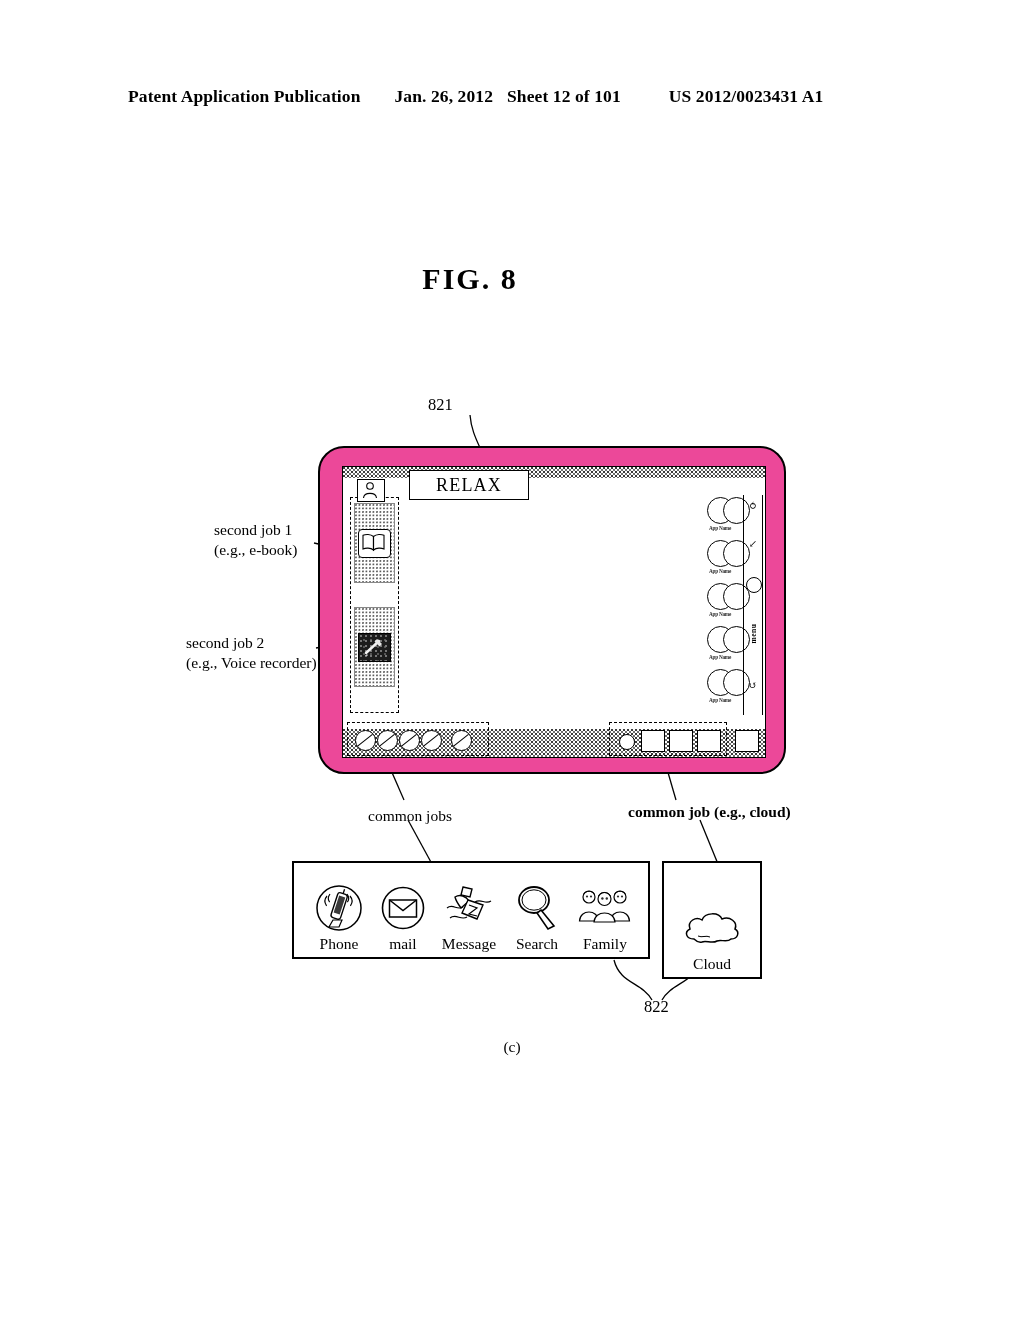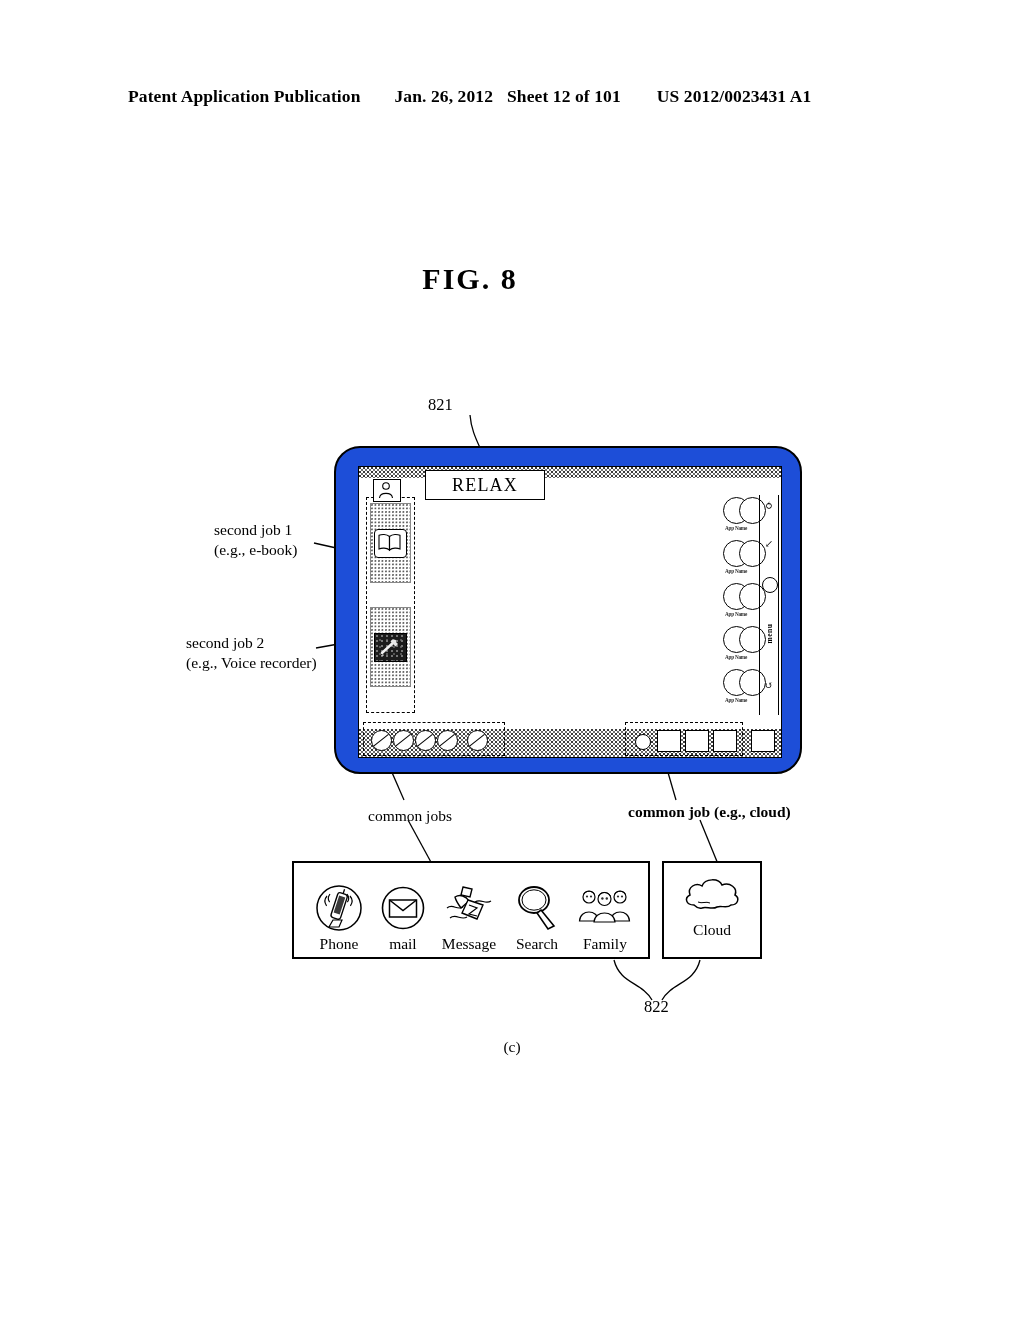--- a/index.html
+++ b/index.html
@@ -26,21 +26,21 @@
     display: flex;
     align-items: baseline;
     font-weight: bold;
     font-size: 17.5px;
     letter-spacing: .1px;
     white-space: nowrap;
   }
   .pub-header .h-pub   { }
   .pub-header .h-date  { margin-left: 34px; }
   .pub-header .h-sheet { margin-left: 14px; }
-  .pub-header .h-num   { margin-left: 36px; }
+  .pub-header .h-num   { margin-left: 48px; }
 
   
   .fig-title {
     position: absolute;
     top: 262px;
     left: 0;
     width: 940px;
     text-align: center;
     font-size: 30px;
     font-weight: bold;
@@ -63,23 +63,22 @@
 
   
   .tablet {
     position: absolute;
     left: 318px;
     top: 446px;
     width: 468px;
     height: 328px;
     border: 2.2px solid #000;
     border-radius: 26px;
-    background: #1d4ed8;
-    box-sizing: border-box;
-    margin-left: 16px;
+    background: #ec4899;
+    box-sizing: border-box;
   }
   .tablet-inner {
     position: absolute;
     left: 22px;
     top: 18px;
     width: 424px;
     height: 292px;
     border: 1.4px solid #000;
     background: #fff;
     box-sizing: border-box;
@@ -369,29 +368,29 @@
     display: flex;
     align-items: flex-end;
     justify-content: space-around;
     padding: 0 8px 6px 12px;
   }
   .legend-cloud {
     position: absolute;
     left: 662px;
     top: 861px;
     width: 100px;
-    height: 98px;
+    height: 118px;
     border: 2px solid #000;
     background: #fff;
     box-sizing: border-box;
     display: flex;
     flex-direction: column;
     align-items: center;
     justify-content: flex-end;
-    padding-bottom: 20px;
+    padding-bottom: 6px;
   }
   .legend-item {
     display: flex;
     flex-direction: column;
     align-items: center;
     justify-content: flex-end;
   }
   .legend-icon {
     height: 52px;
     display: flex;

